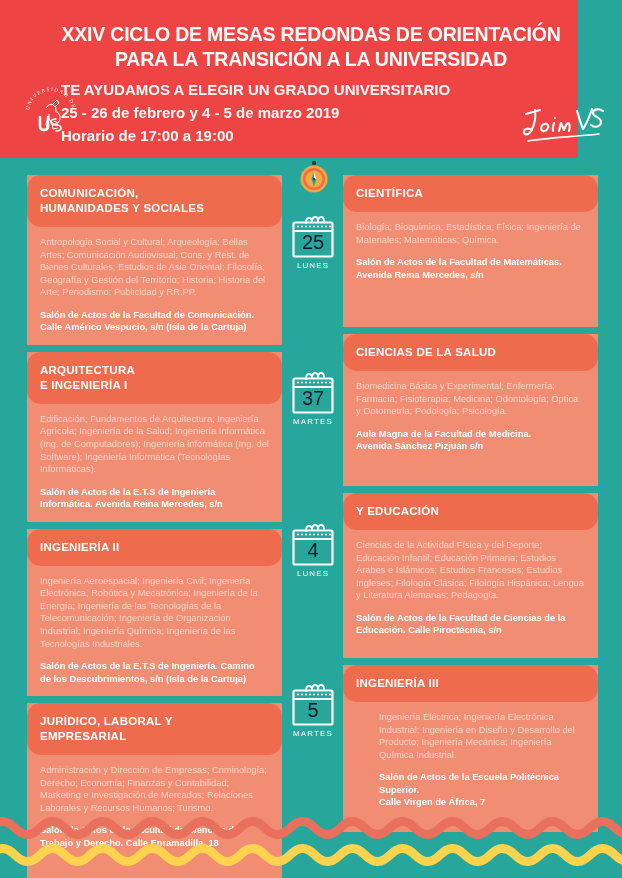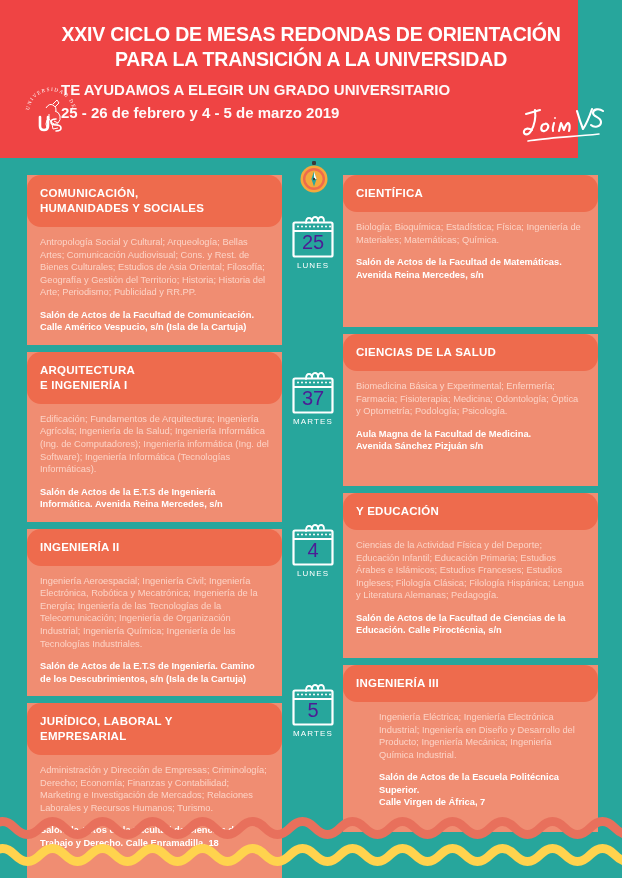--- a/index.html
+++ b/index.html
@@ -91,21 +91,21 @@
   .dates{position:absolute;left:285px;top:175px;width:56px;height:640px;}
   .datebadge{
     position:absolute;left:0;width:56px;text-align:center;color:#ffffff;
   }
   .cal{
     width:44px;height:44px;margin:0 auto;position:relative;
   }
   .cal svg{display:block;}
   .cal-num{
     position:absolute;left:0;top:13px;width:44px;text-align:center;
-    font-size:20px;line-height:28px;font-weight:normal;color:#4c1d95;
+    font-size:20px;line-height:28px;font-weight:normal;color:#0f172a;
   }
   .cal-day{
     font-size:8px;letter-spacing:1.1px;margin-top:2px;color:#ffffff;
   }
   .d1{top:40px;}
   .d2{top:196px;}
   .d3{top:348px;}
   .d4{top:508px;}
 
   
@@ -120,20 +120,21 @@
   <div class="header">
 
     <div class="hdr-title">
       <span class="l1">XXIV CICLO DE MESAS REDONDAS DE ORIENTACIÓN</span>
       <span class="l2">PARA LA TRANSICIÓN A LA UNIVERSIDAD</span>
     </div>
 
     <div class="hdr-sub">
       <span class="s">TE AYUDAMOS A ELEGIR UN GRADO UNIVERSITARIO</span>
       <span class="s">25 - 26 de febrero  y  4 - 5 de marzo 2019</span>
+      <span class="s">Horario de 17:00 a 19:00</span>
     </div>
 
     <div class="seal">
       <svg width="58" height="58" viewBox="0 0 58 58" aria-hidden="true">
         <defs>
           <path id="ring" d="M 29,52 A 23,23 0 1 1 29,6 A 23,23 0 1 1 29,52" fill="none"></path>
           <path id="ringtxt" d="M 7,29 A 22,22 0 0 1 51,29" fill="none"></path>
         </defs>
         <text font-size="5.1" letter-spacing="1.35" fill="#ffffff" font-family="'Liberation Serif',serif">
           <textPath href="#ringtxt" startOffset="4%">UNIVERSIDAD DE SEVILLA</textPath>

